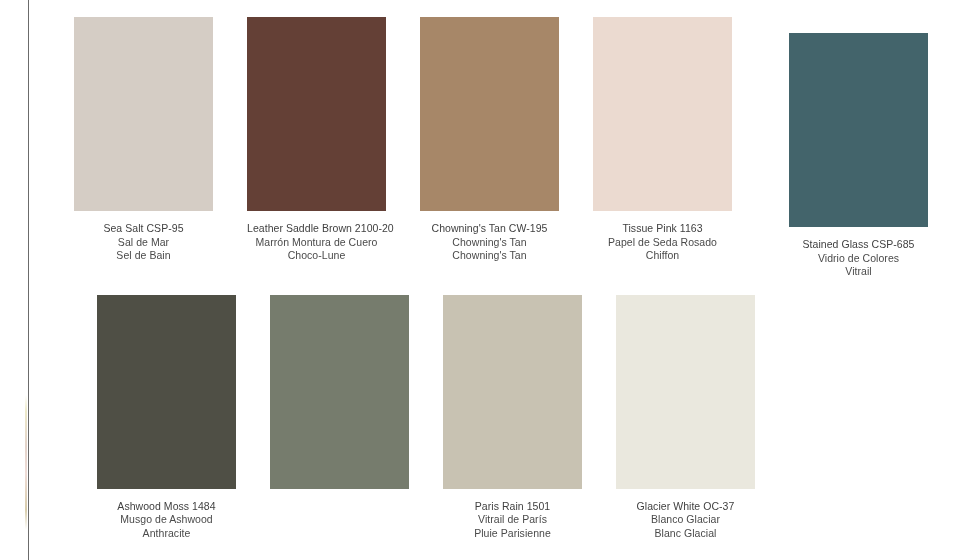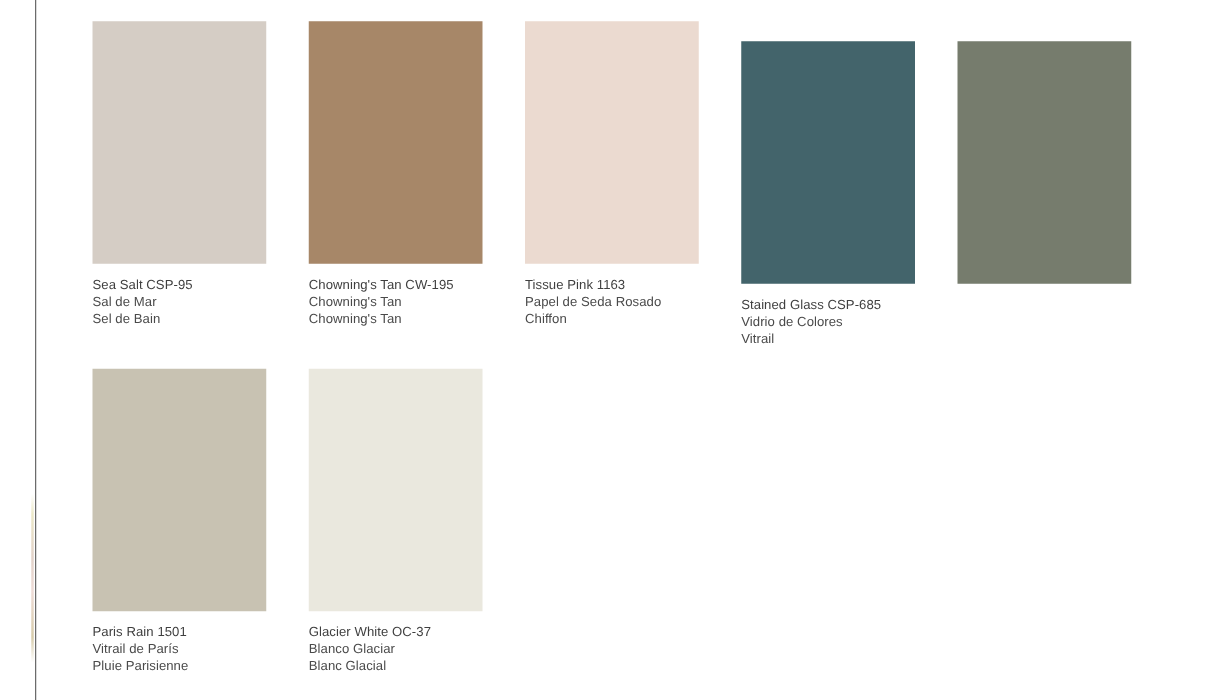--- a/index.html
+++ b/index.html
@@ -48,30 +48,32 @@
     grid-template-columns: repeat(5, 139px);
     grid-column-gap: 34px;
     grid-row-gap: 0px;
   }
 
   .swatch-card {
     width: 139px;
   }
   .swatch-card.row-2 {
     margin-top: 16px;
+    margin-left: 23px;
   }
 
   .swatch-chip {
     width: 139px;
     height: 194px;
     display: block;
   }
 
   .swatch-names {
     padding-top: 11px;
+    text-align: center;
   }
 
   .swatch-line {
     font-size: 10.5px;
     line-height: 13.5px;
     color: #4a4a4a;
     white-space: nowrap;
     letter-spacing: 0.05px;
   }
   .swatch-line.name-en {
@@ -87,20 +89,28 @@
 <div id="swatch-grid">
     <div class="swatch-card">
       <div class="swatch-chip" style="background-color: rgb(213, 205, 197);"></div>
       <div class="swatch-names">
         <div class="swatch-line name-en">Sea Salt CSP-95</div>
         <div class="swatch-line">Sal de Mar</div>
         <div class="swatch-line">Sel de Bain</div>
       </div>
     </div>
     <div class="swatch-card">
+      <div class="swatch-chip" style="background-color: rgb(100, 64, 54);"></div>
+      <div class="swatch-names">
+        <div class="swatch-line name-en">Leather Saddle Brown 2100-20</div>
+        <div class="swatch-line">Marrón Montura de Cuero</div>
+        <div class="swatch-line">Choco-Lune</div>
+      </div>
+    </div>
+    <div class="swatch-card">
       <div class="swatch-chip" style="background-color: rgb(167, 135, 104);"></div>
       <div class="swatch-names">
         <div class="swatch-line name-en">Chowning's Tan CW-195</div>
         <div class="swatch-line">Chowning's Tan</div>
         <div class="swatch-line">Chowning's Tan</div>
       </div>
     </div>
     <div class="swatch-card">
       <div class="swatch-chip" style="background-color: rgb(235, 218, 208);"></div>
       <div class="swatch-names">
@@ -111,20 +121,28 @@
     </div>
     <div class="swatch-card row-2">
       <div class="swatch-chip" style="background-color: rgb(67, 100, 107);"></div>
       <div class="swatch-names">
         <div class="swatch-line name-en">Stained Glass CSP-685</div>
         <div class="swatch-line">Vidrio de Colores</div>
         <div class="swatch-line">Vitrail</div>
       </div>
     </div>
     <div class="swatch-card row-2">
+      <div class="swatch-chip" style="background-color: rgb(79, 79, 69);"></div>
+      <div class="swatch-names">
+        <div class="swatch-line name-en">Ashwood Moss 1484</div>
+        <div class="swatch-line">Musgo de Ashwood</div>
+        <div class="swatch-line">Anthracite</div>
+      </div>
+    </div>
+    <div class="swatch-card row-2">
       <div class="swatch-chip" style="background-color: rgb(118, 124, 109);"></div>
     </div>
     <div class="swatch-card row-2">
       <div class="swatch-chip" style="background-color: rgb(200, 194, 178);"></div>
       <div class="swatch-names">
         <div class="swatch-line name-en">Paris Rain 1501</div>
         <div class="swatch-line">Vitrail de París</div>
         <div class="swatch-line">Pluie Parisienne</div>
       </div>
     </div>

